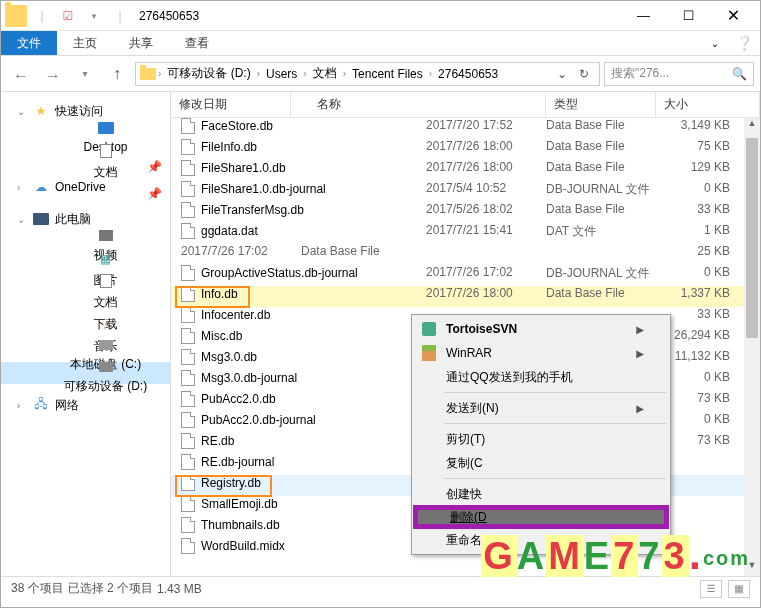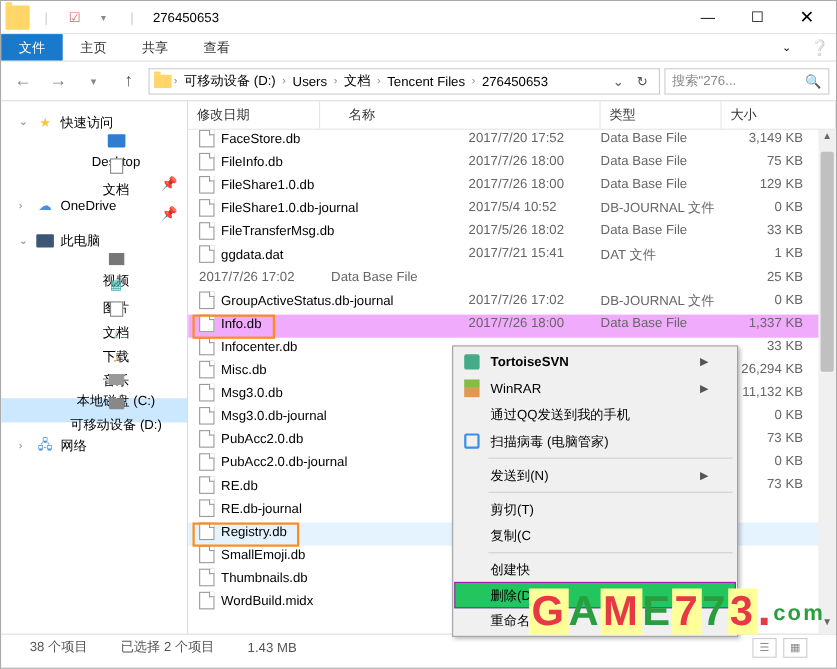--- a/index.html
+++ b/index.html
@@ -54,41 +54,41 @@
 .content { flex: 1; display: flex; flex-direction: column; overflow: hidden; position: relative; }
 .columns { height: 26px; display: flex; border-bottom: 1px solid #e5e5e5; align-items: center; font-size: 12px; color: #333; }
 .col { padding: 0 8px; border-right: 1px solid #e5e5e5; height: 100%; display: flex; align-items: center; }
 .col-name { width: 255px; }
 .col-date { width: 120px; }
 .col-type { width: 110px; }
 .col-size { flex: 1; }
 
 .files { flex: 1; overflow-y: auto; overflow-x: hidden; }
 .file-row { height: 21px; display: flex; align-items: flex-start; font-size: 12px; padding-left: 10px; }
-.file-row.selected { background: #f0abfc; }
+.file-row.selected { background: #fef9c3; }
 .file-row.highlighted { background: #e5f3ff; }
 .file-row .fname { width: 245px; display: flex; align-items: center; gap: 6px; }
 .file-row .fdate { width: 120px; color: #666; }
 .file-row .ftype { width: 110px; color: #666; }
 .file-row .fsize { flex: 1; text-align: right; padding-right: 30px; color: #666; }
 .file-icon { width: 14px; height: 16px; background: #fff; border: 1px solid #999; display: inline-block; position: relative; }
 .file-icon::before { content: ''; position: absolute; right: -1px; top: -1px; width: 4px; height: 4px; background: #fff; border-left: 1px solid #999; border-bottom: 1px solid #999; }
 .box-highlight { position: absolute; border: 2px solid #ff8c1a; pointer-events: none; z-index: 5; }
 
 .context-menu { position: absolute; left: 410px; top: 313px; width: 260px; background: #f0f0f0; border: 1px solid #a0a0a0; box-shadow: 2px 2px 4px rgba(0,0,0,0.3); z-index: 100; padding: 2px; }
 .menu-item { height: 24px; display: flex; align-items: center; padding: 0 24px 0 32px; font-size: 12px; position: relative; }
-.menu-item.hover { background: #22c55e; border: 1px solid #a21caf; margin: -1px; }
+.menu-item.hover { background: #737373; border: 5px solid #a21caf; margin: -1px; text-decoration: underline; }
 .menu-item .micon { position: absolute; left: 6px; width: 18px; height: 18px; display: flex; align-items: center; justify-content: center; }
 .menu-item .arrow { margin-left: auto; font-size: 10px; color: #555; }
 .menu-sep { height: 1px; background: #d0d0d0; margin: 3px 2px 3px 30px; }
 .svn-ic { width: 14px; height: 14px; background: #4a8; border-radius: 2px; }
 .rar-ic { width: 14px; height: 16px; background: linear-gradient(#8b4 0 40%, #d95 40% 100%); }
 .tencent-ic { width: 14px; height: 14px; border: 2px solid #3a8de8; border-radius: 2px; }
 
-.statusbar { height: 24px; border-top: 1px solid #ddd; display: flex; align-items: center; padding: 0 26px; gap: 30px; font-size: 12px; color: #555; }
+.statusbar { height: 24px; border-top: 1px solid #ddd; display: flex; align-items: center; padding: 0 10px; gap: 4px; font-size: 12px; color: #555; }
 .statusbar .views { margin-left: auto; display: flex; gap: 6px; }
 .view-btn { width: 22px; height: 18px; border: 1px solid #ccc; display: flex; align-items: center; justify-content: center; font-size: 10px; color: #888; }
 
 .scrollbar { position: absolute; right: 0; top: 26px; bottom: 0; width: 16px; background: #f0f0f0; }
 .scrollbar .thumb { position: absolute; top: 20px; left: 2px; right: 2px; height: 200px; background: #c0c0c0; border-radius: 2px; }
 .scrollbar .arr { position: absolute; left: 0; right: 0; height: 16px; text-align: center; font-size: 9px; color: #666; }
 .scrollbar .arr.up { top: 0; }
 .scrollbar .arr.down { bottom: 0; }
 
 .watermark { position: absolute; right: 10px; bottom: 28px; z-index: 200; pointer-events: none; font-family: Impact, sans-serif; font-size: 38px; font-weight: bold; letter-spacing: 2px; }
@@ -455,26 +455,20 @@
       <span class="arrow">▶</span>
     </div>
   <div class="menu-item">
       <span class="micon">
         <span class="rar-ic"></span>
       </span>
       <span>WinRAR</span>
       <span class="arrow">▶</span>
     </div>
   <div class="menu-item">通过QQ发送到我的手机</div>
-  <div class="menu-item">
-      <span class="micon">
-        <span class="tencent-ic"></span>
-      </span>
-      <span>扫描病毒 (电脑管家)</span>
-    </div>
   <div class="menu-sep"></div>
   <div class="menu-item">
       <span>发送到(N)</span>
       <span class="arrow">▶</span>
     </div>
   <div class="menu-sep"></div>
   <div class="menu-item">剪切(T)</div>
   <div class="menu-item">复制(C</div>
   <div class="menu-sep"></div>
   <div class="menu-item">创建快</div>

